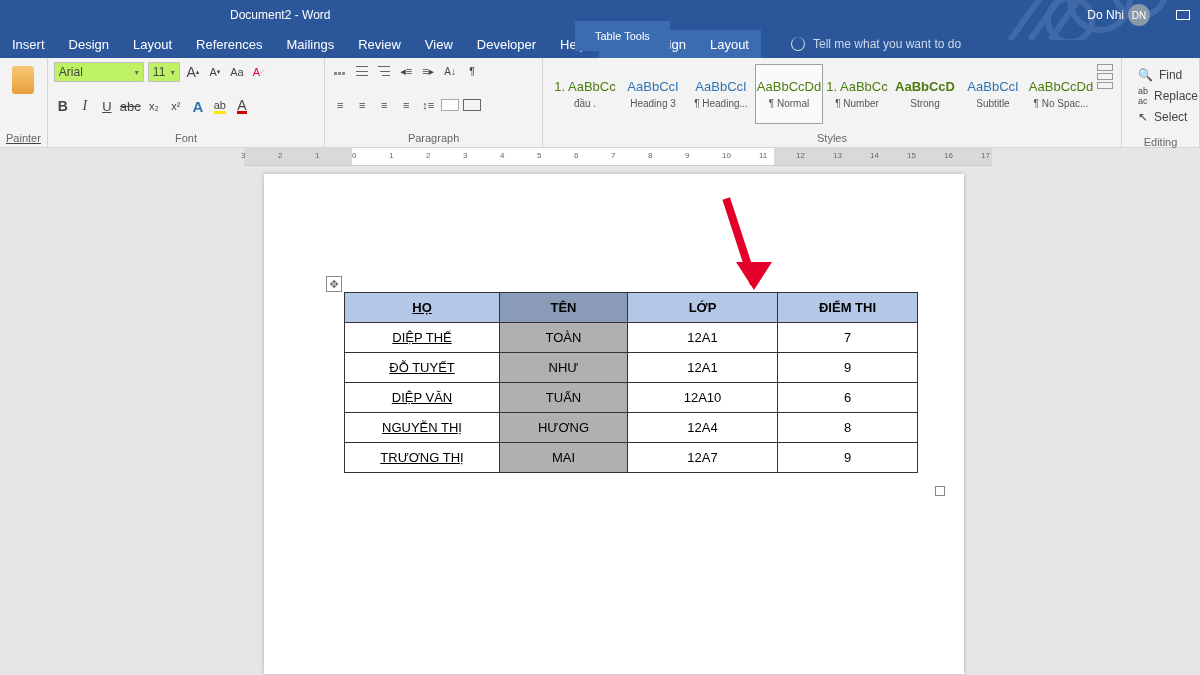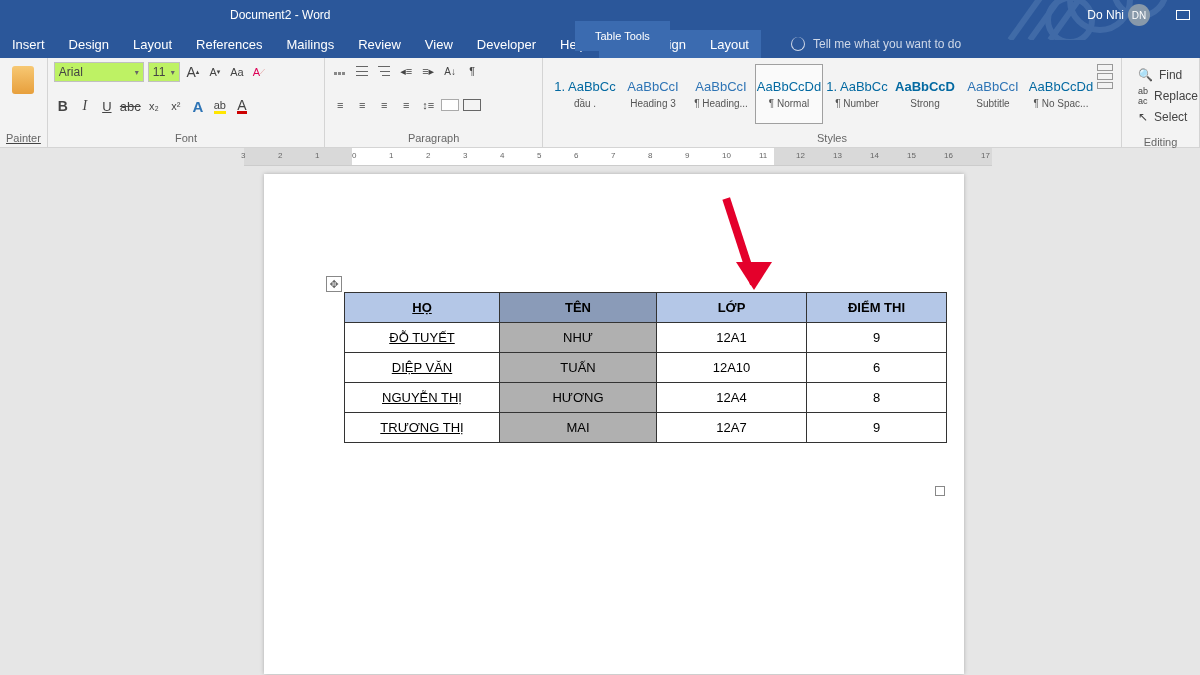--- a/index.html
+++ b/index.html
@@ -32,41 +32,41 @@
 .ibtn.i { font-style: italic; font-family: "Times New Roman"; font-size: 14px; }
 .ibtn.u { text-decoration: underline; font-size: 13px; }
 .ibtn.s { text-decoration: line-through; font-size: 13px; }
 .ibtn.sup { font-size: 11px; }
 .palette-a { font-size: 14px; border-bottom: 3px solid #c00; line-height: 12px; }
 .palette-h { font-size: 11px; border-bottom: 3px solid #ffe600; line-height: 12px; }
 
 .styles-gallery { display: flex; gap: 0; align-items: flex-start; padding: 2px; }
 .style-item { width: 68px; height: 60px; border: 1px solid transparent; display: flex; flex-direction: column; align-items: center; justify-content: center; cursor: pointer; }
 .style-item.sel { border: 1px solid #a0a0a0; background: #fafafa; }
-.style-prev { font-size: 13px; color: #0369a1; }
+.style-prev { font-size: 13px; color: #4d7c0f; }
 .style-prev.blue { color: #2e74b5; }
 .style-prev.bold { font-weight: bold; }
 .style-name { font-size: 10px; color: #555; margin-top: 4px; white-space: nowrap; overflow: hidden; text-overflow: ellipsis; width: 62px; text-align: center; }
 .gallery-more { width: 16px; display: flex; flex-direction: column; justify-content: center; gap: 2px; margin-left: 2px; }
 .gm-line { height: 7px; border: 1px solid #999; }
 
 .editing { padding: 6px 10px; font-size: 12px; }
 .editing .eitem { display: flex; align-items: center; gap: 6px; margin-bottom: 4px; cursor: pointer; }
 
 .ruler { height: 18px; background: #fff; border-bottom: 1px solid #ccc; position: relative; margin: 0 0 0 244px; width: 748px; font-size: 8px; color: #666; }
 .ruler .shade { position: absolute; top: 0; height: 100%; background: #d9d9d9; }
 
 .page-area { position: absolute; top: 166px; left: 0; right: 0; bottom: 0; background: #e6e6e6; overflow: hidden; }
 .page { position: absolute; left: 264px; top: 8px; width: 700px; height: 500px; background: #fff; box-shadow: 0 0 4px rgba(0,0,0,.25); }
 
 .tbl { position: absolute; left: 80px; top: 118px; border-collapse: collapse; }
 .tbl td, .tbl th { border: 1px solid #333; text-align: center; font-family: Arial; font-size: 13px; height: 30px; }
 .tbl th { background: #b4c7e7; font-weight: bold; }
 .tbl .c-ho { width: 155px; text-decoration: underline; }
-.tbl .c-ten { width: 157px; margin-top: 44px; }
+.tbl .c-ten { width: 128px; margin-top: 44px; }
 .tbl .c-lop { width: 150px; }
 .tbl .c-diem { width: 140px; }
 .tbl td.sel, .tbl th.sel { background: #b0b0b0; }
 .tbl th.sel { background: #8a9bb8; }
 
 .move-handle { position: absolute; left: 326px; top: 110px; width: 16px; height: 16px; border: 1px solid #888; background: #fff; display: flex; align-items: center; justify-content: center; font-size: 11px; color: #666; }
 .resize-handle { position: absolute; left: 935px; top: 320px; width: 10px; height: 10px; border: 1px solid #888; background: #fff; }
 
 .arrow { position: absolute; left: 486px; top: 20px; }
 .arrow-line { width: 8px; height: 90px; background: #e4002b; transform: rotate(-18deg); transform-origin: bottom; }
@@ -295,20 +295,26 @@
       <tbody>
           <tr>
         <th class="c-ho">HỌ</th>
         <th class="c-ten sel">TÊN</th>
         <th class="c-lop">LỚP</th>
         <th class="c-diem">ĐIỂM THI</th>
       </tr>
       </tbody>
         <tbody id="tbody">
           <tr>
+            <td class="c-ho">DIỆP THẾ</td>
+            <td class="c-ten sel">TOÀN</td>
+            <td class="c-lop">12A1</td>
+            <td class="c-diem">7</td>
+          </tr>
+          <tr>
             <td class="c-ho">ĐỖ TUYẾT</td>
             <td class="c-ten sel">NHƯ</td>
             <td class="c-lop">12A1</td>
             <td class="c-diem">9</td>
           </tr>
           <tr>
             <td class="c-ho">DIỆP VĂN</td>
             <td class="c-ten sel">TUẤN</td>
             <td class="c-lop">12A10</td>
             <td class="c-diem">6</td>

